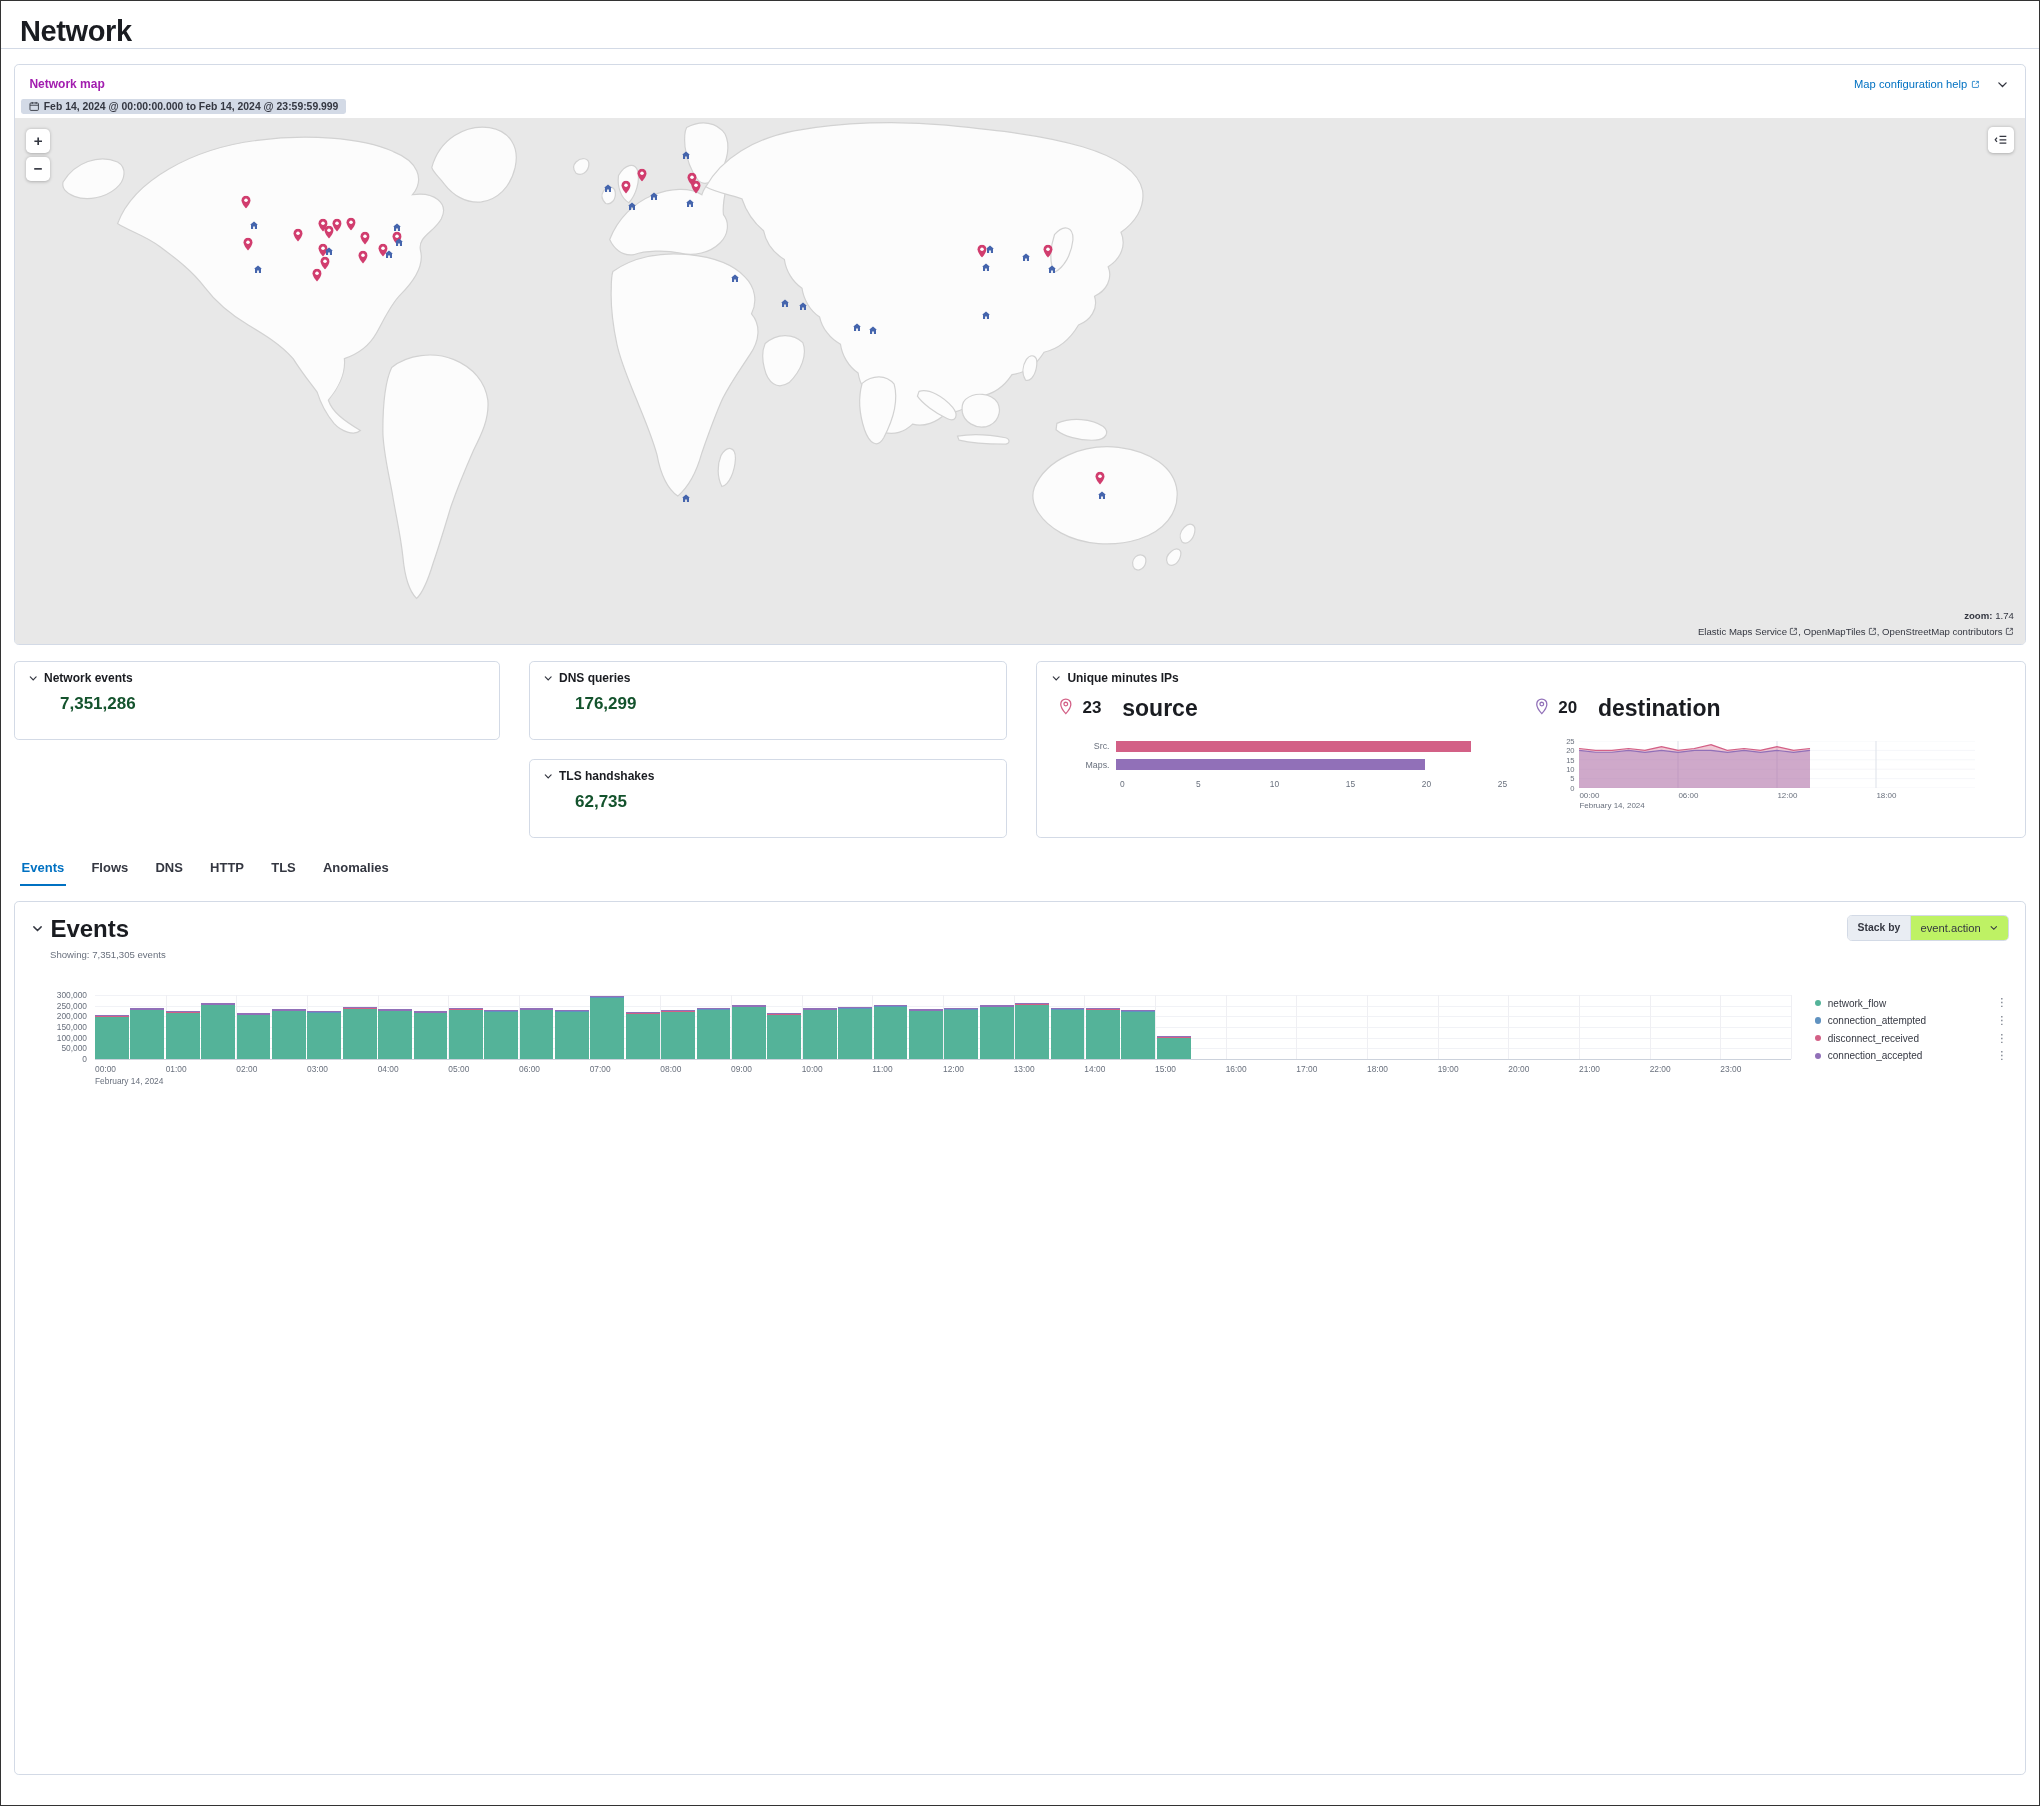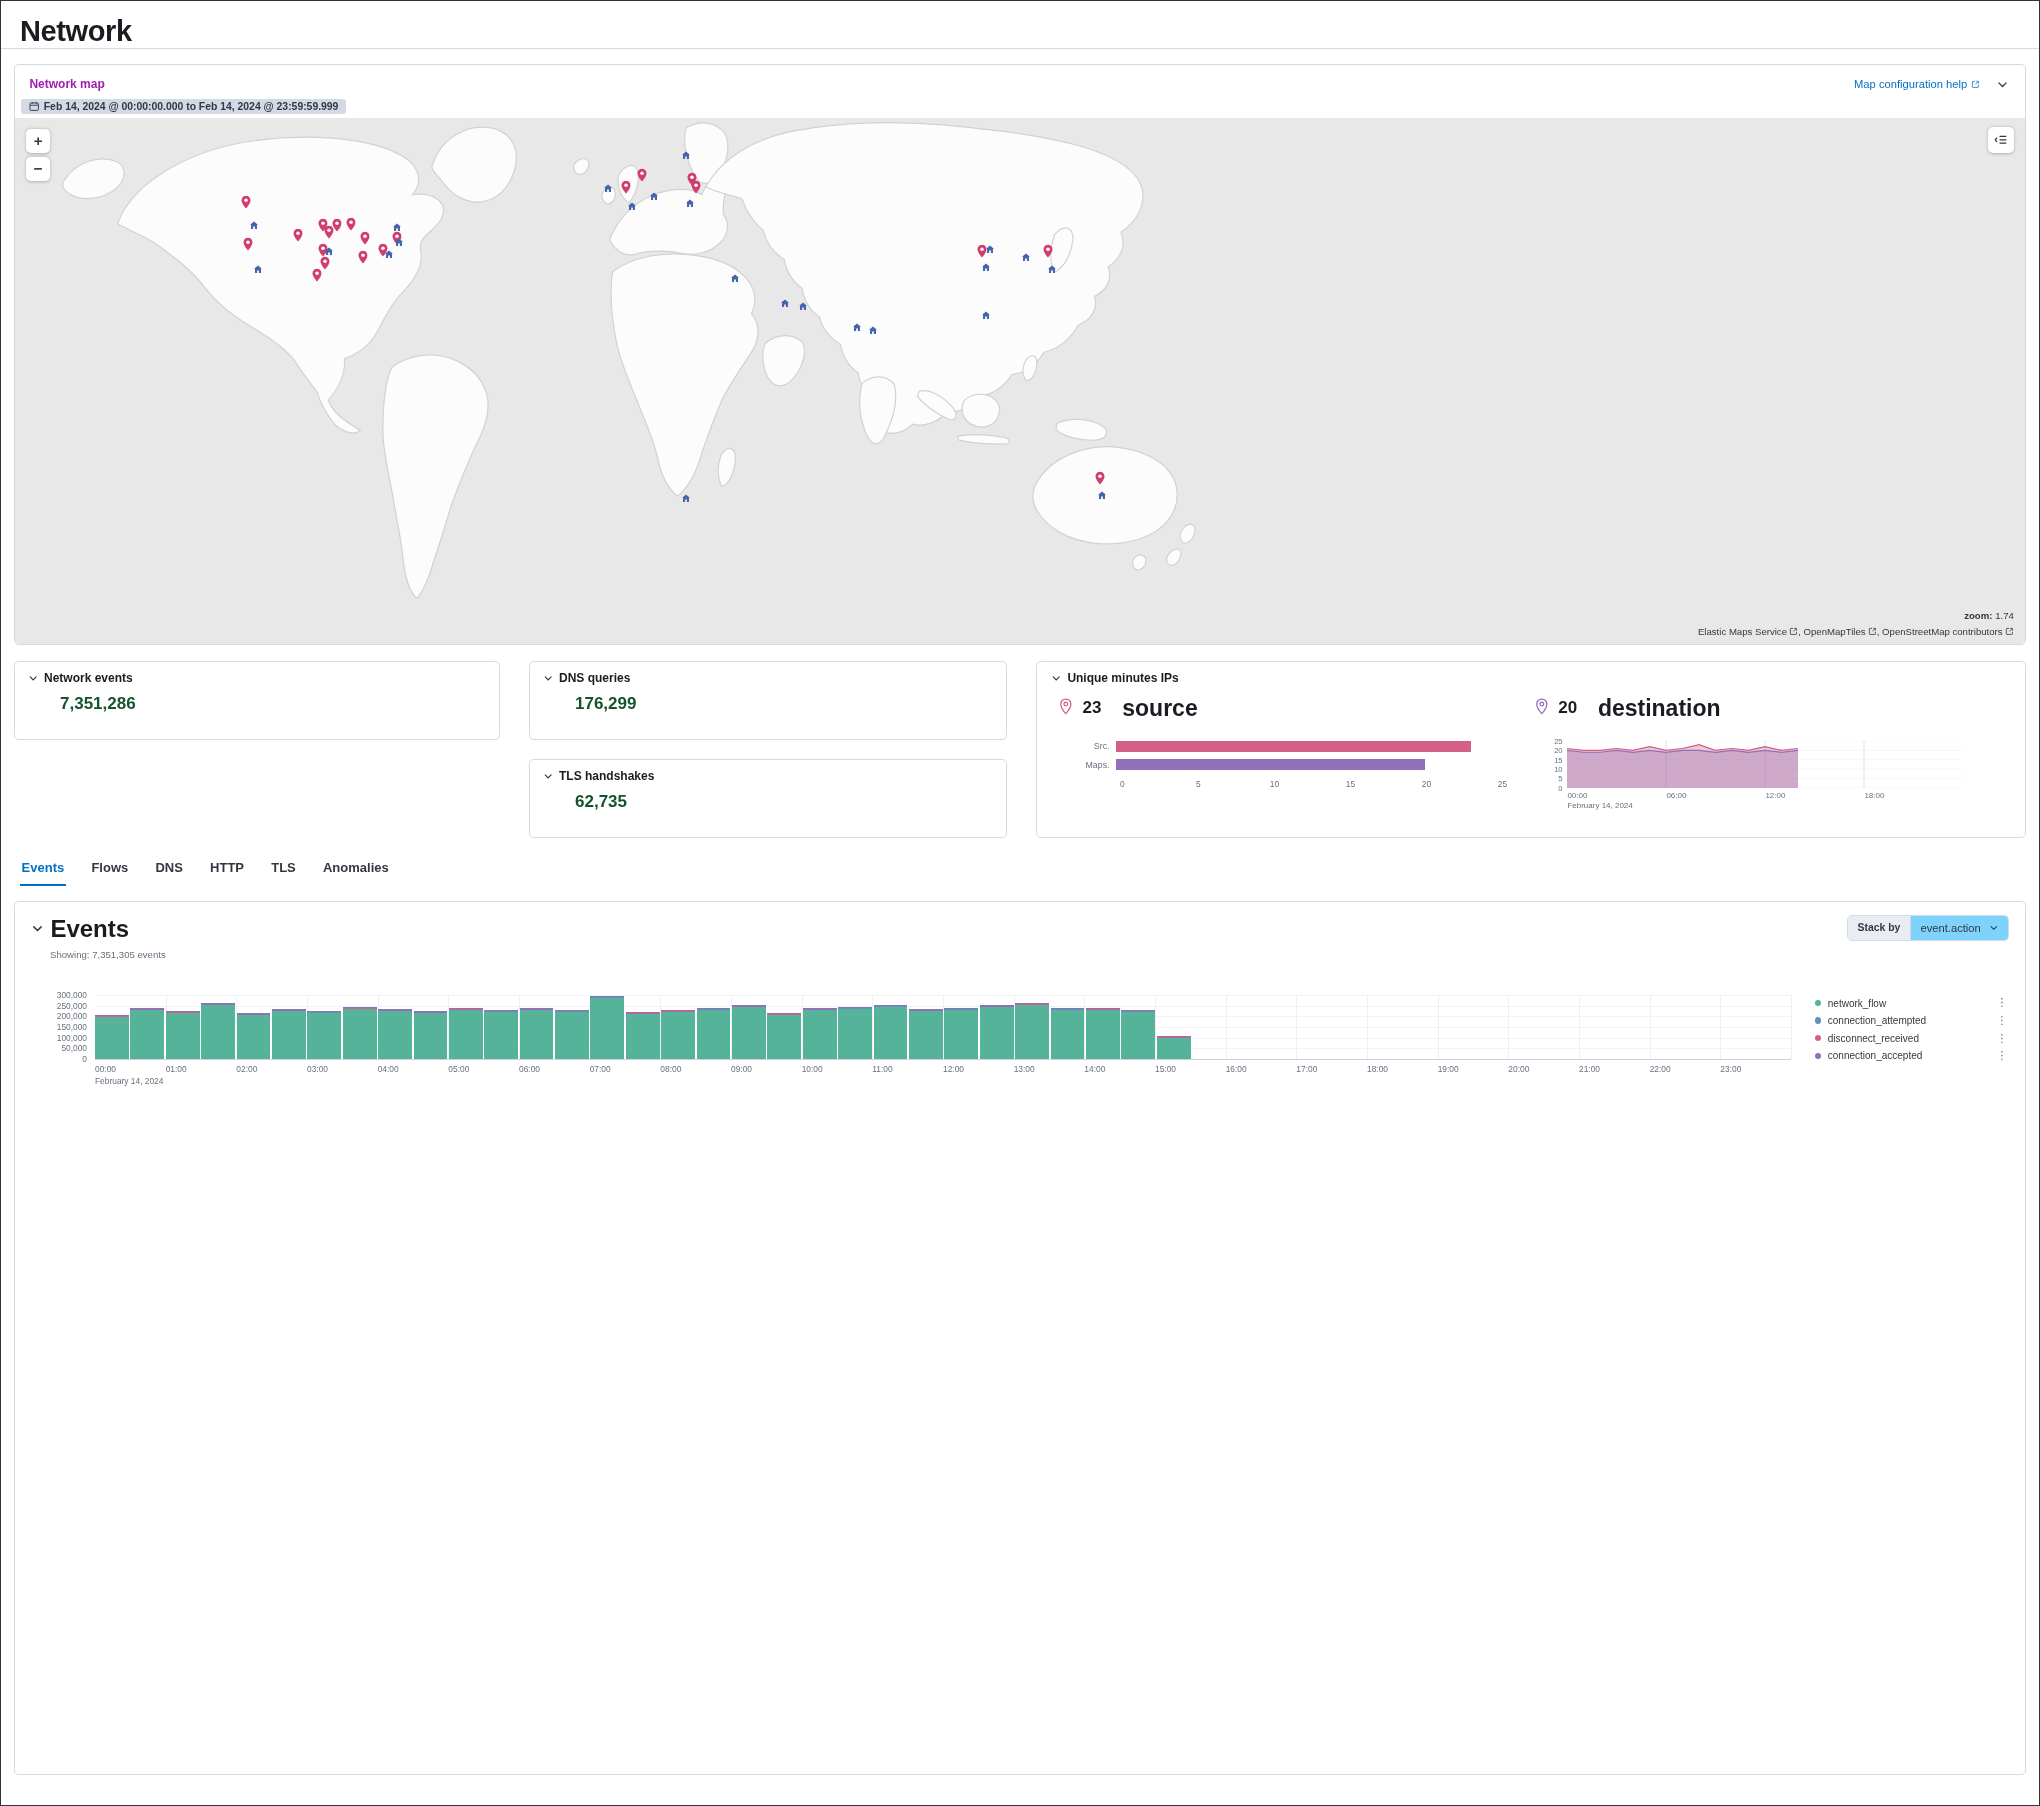--- a/index.html
+++ b/index.html
@@ -51,21 +51,21 @@
   .chev-icon { color:#343741; display:flex; cursor:pointer; }
   .stat-value { font-size:17px; font-weight:700; color:#14532d; margin-top:8.8px;margin-left:32px; }
 
   .ips-panel { grid-column:3; grid-row:1 / 3; padding:9.6px 14.4px; }
   .ips-stats { display:flex; margin-top:9.6px; padding-left:8px; }
   .ips-stat { flex:1; display:flex; align-items:center; gap:9.6px; }
   .ips-count { font-size:17px; font-weight:700; color:#1a1c21; }
   .ips-name { font-size:23px; font-weight:700; color:#1a1c21; margin-left:11.2px; }
   .pin-icon.pink { color:#d36086; }
   .pin-icon.purple { color:#9170b8; }
-  .ips-charts { display:flex; margin-top:19px; padding-left:34px; gap:44px; }
+  .ips-charts { display:flex; margin-top:19px; padding-left:34px; gap:56px; }
   .ips-bar { width:417px; }
   .ib-row { display:flex; align-items:center; margin-bottom:7.2px; }
   .ib-label { width:30.5px; text-align:right; padding-right:6.4px; font-size:8.8px; color:#69707d; }
   .ib-track { flex:1; height:11.2px; position:relative; }
   .ib-fill { height:100%; }
   .ib-axis { position:relative; height:13px; margin-left:37px; }
   .ib-tick { position:absolute; top:1.6px; transform:translateX(-50%); font-size:8.4px; color:#69707d; }
   .ips-area { flex:1; max-width:417px; display:flex; }
   .area-y { width:21px; position:relative; height:47px; }
   .area-ylabel { position:absolute; right:4.8px; transform:translateY(-50%); font-size:7.6px; color:#69707d; }
@@ -82,21 +82,21 @@
   .tab.active { color:#0071c2; border-bottom-color:#0071c2; }
 
   
   .events-panel { margin:14.4px 13px 19px 13px; height:874px; padding:13px 16px; }
   .ev-head { display:flex; justify-content:space-between; align-items:flex-start; }
   .ev-title-row { display:flex; align-items:center; gap:6.4px; }
   .ev-title { margin:0; font-size:24px; font-weight:700; color:#1a1c21; }
   .ev-showing { font-size:9.6px; color:#69707d; margin:6.4px 0 0 19px; }
   .stack-by { display:flex; align-items:stretch; height:26px; border:0.8px solid #d3dae6; border-radius:4.8px; overflow:hidden; }
   .sb-label { background:#e9edf3; display:flex; align-items:center; padding:0 9.6px; font-size:10.4px; font-weight:600; color:#343741; }
-  .sb-select { background:#7dd3fc; display:flex; align-items:center; gap:8px; padding:0 9.6px; font-size:11.2px;
+  .sb-select { background:#bef264; display:flex; align-items:center; gap:8px; padding:0 9.6px; font-size:11.2px;
     color:#343741; border:none; border-left:0.8px solid #d3dae6; cursor:pointer; font-family:inherit; }
 
   .ev-chart { display:flex; margin-top:35px; }
   .ev-y { width:64px; position:relative; height:64px; flex:0 0 64px; }
   .ev-ylabel { position:absolute; right:8px; transform:translateY(-50%); font-size:8.4px; color:#69707d; white-space:nowrap; }
   .ev-main { flex:1; min-width:0; }
   .ev-plot { position:relative; height:64px; }
   .hgrid { position:absolute; left:0; right:0; height:0.8px; background:#f1f2f6; }
   .hgrid.base { background:#ccd2dc; }
   .vgrid { position:absolute; top:0; bottom:0; width:0.8px; background:#efeff3; }

